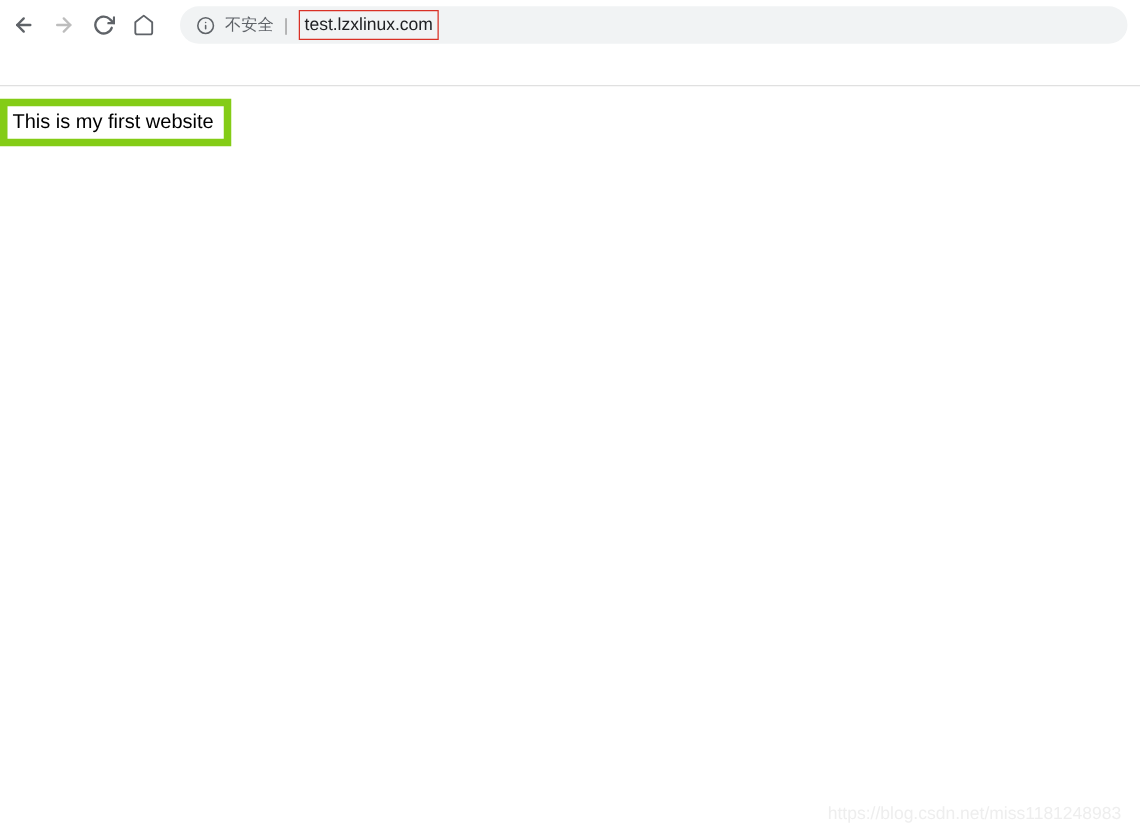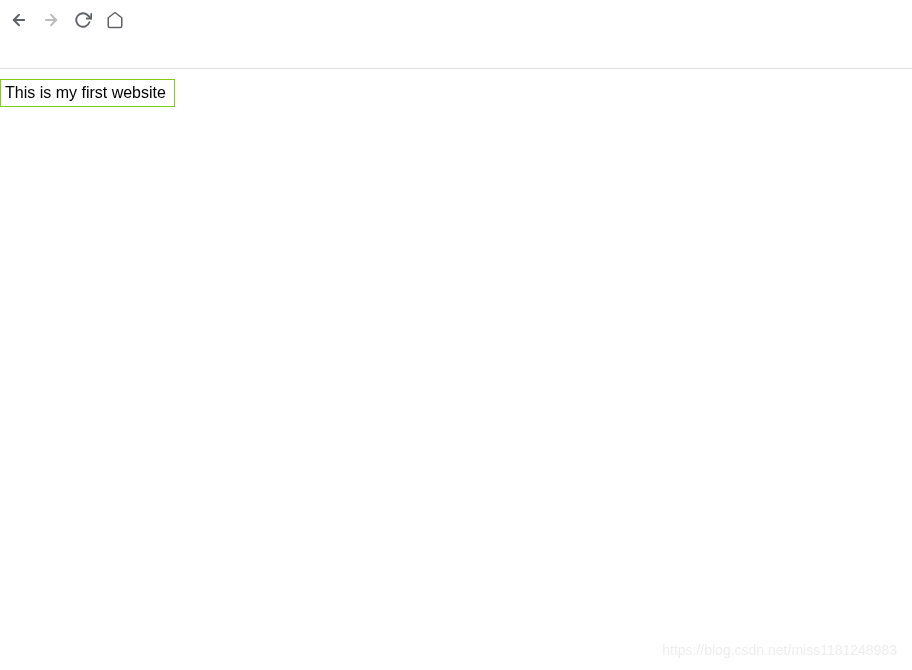--- a/index.html
+++ b/index.html
@@ -85,21 +85,21 @@
     }
     .separator {
       height: 1px;
       background: #e0e0e0;
       margin-top: 28px;
     }
     .content {
       padding: 10px 0 0 0;
     }
     .content-highlight {
-      border: 1px solid #84cc16;
+      border: 6px solid #84cc16;
       display: inline-block;
       padding: 4px 8px 4px 4px;
       margin-left: 0;
     }
     .content-text {
       font-size: 16px;
       color: #000000;
     }
     .watermark {
       position: absolute;
@@ -132,20 +132,34 @@
         <polyline points="23 4 23 10 17 10"></polyline>
         <path d="M20.49 15a9 9 0 1 1-2.12-9.36L23 10"></path>
       </svg>
     </div>
     <div class="nav-icon">
       <svg viewBox="0 0 24 24" fill="none" stroke="currentColor" stroke-width="2" stroke-linecap="round" stroke-linejoin="round">
         <path d="M3 9l9-7 9 7v11a2 2 0 0 1-2 2H5a2 2 0 0 1-2-2z"></path>
       </svg>
     </div>
   </div>
+  <div class="address-bar">
+    <div class="info-icon">
+      <svg viewBox="0 0 24 24" fill="none" stroke="currentColor" stroke-width="2" stroke-linecap="round" stroke-linejoin="round">
+        <circle cx="12" cy="12" r="10"></circle>
+        <line x1="12" y1="16" x2="12" y2="12"></line>
+        <line x1="12" y1="8" x2="12.01" y2="8"></line>
+      </svg>
+    </div>
+    <span class="security-label">不安全</span>
+    <span class="divider">|</span>
+    <span class="url-highlight">
+      <span class="url-text">test.lzxlinux.com</span>
+    </span>
+  </div>
 </div>
 
 <div class="separator"></div>
 
 <div class="content">
   <div class="content-highlight">
     <span class="content-text">This is my first website</span>
   </div>
 </div>
 

